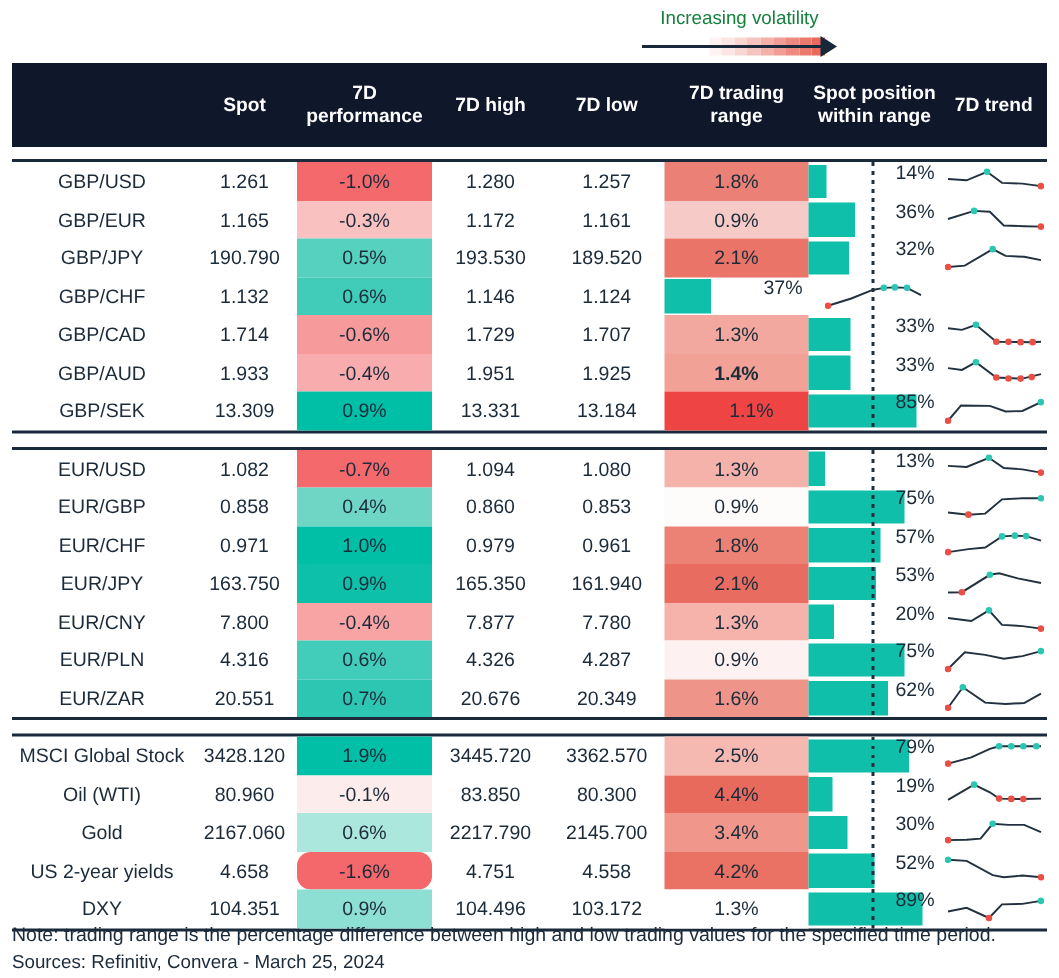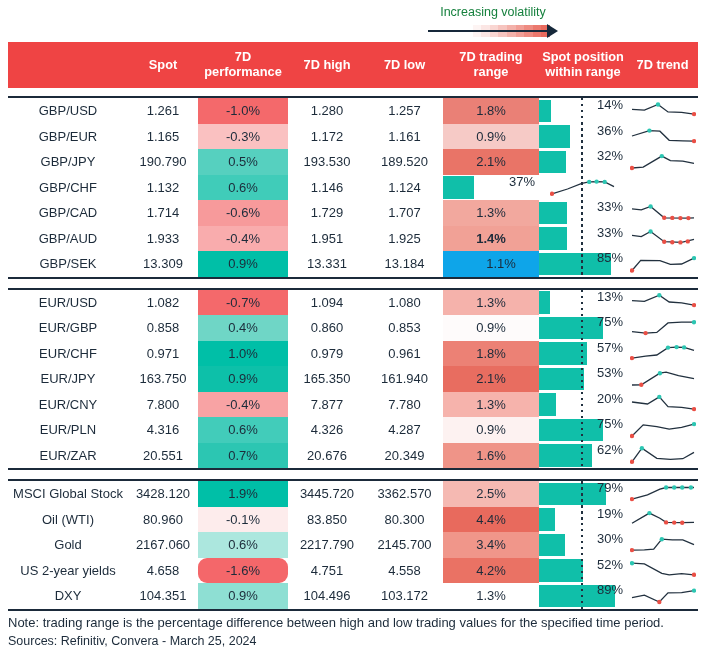--- a/index.html
+++ b/index.html
@@ -12,21 +12,21 @@
   .legend-scalewrap{position:relative;height:15px;margin-top:5px;}
   .legend-scale{position:absolute;right:10px;top:1px;width:86px;height:12px;display:flex;}
   .legend-scale div{flex:1;}
   .legend-line{position:absolute;left:2px;right:12px;top:6px;height:2px;background:#16283a;}
   .legend-arrow{position:absolute;right:2px;top:0;width:0;height:0;
                 border-left:11px solid #16283a;border-top:7px solid transparent;border-bottom:7px solid transparent;}
 
   
   .table{position:absolute;left:8px;top:42px;width:690px;}
   .grid{display:grid;grid-template-columns:120px 70px 90px 78px 77px 96px 88px 71px;}
-  .thead{height:46px;background:#ef4444;color:#ffffff;font-weight:bold;font-size:12.8px;
+  .thead{height:56px;background:#0f172a;color:#ffffff;font-weight:bold;font-size:12.8px;
          align-items:center;margin-bottom:8px;}
   .thead .hcell{text-align:center;line-height:1.15;padding:0 3px;}
   .section{position:relative;border-top:2px solid #1b2a3a;border-bottom:2px solid #1b2a3a;margin-bottom:9px;}
   .row{height:25.5px;align-items:stretch;font-size:13px;}
   .cell{display:flex;align-items:center;justify-content:center;white-space:nowrap;}
   .poscell{position:relative;}
   .posbar{position:absolute;left:0;top:1.5px;bottom:1.5px;z-index:1;}
   .poslabel{position:absolute;right:4px;top:0;bottom:12px;display:flex;align-items:center;z-index:2;}
   .dotline{position:absolute;top:0;bottom:0;left:573px;width:1.5px;z-index:3;
            background-image:repeating-linear-gradient(to bottom,#20303f 0 2.5px,transparent 2.5px 6px);}
@@ -193,21 +193,21 @@
               <circle cx="57.8" cy="14.4" r="2.2" fill="#ea4f45"></circle>
             </svg>
           </div>
         </div>
         <div class="grid row">
           <div class="cell ">GBP/SEK</div>
           <div class="cell ">13.309</div>
           <div class="cell " style="background: rgb(0, 191, 167);">0.9%</div>
           <div class="cell ">13.331</div>
           <div class="cell ">13.184</div>
-          <div class="cell " style="background: #0ea5e9; padding-left: 20px;">1.1%</div>
+          <div class="cell " style="background: #ef4444; padding-left: 20px;">1.1%</div>
           <div class="cell poscell">
             <div class="posbar" style="width: 72.25px; background: rgb(16, 191, 169);"></div>
             <div class="poslabel">85%</div>
           </div>
           <div class="cell trendcell">
             <svg width="66" height="22">
               <polyline points="2.0,17.5 10.7,7.3 29.9,7.6 40.4,11.3 51.6,11.0 64.0,5.1" fill="none" stroke="#22313f" stroke-width="1.3"></polyline>
               <circle cx="2.0" cy="17.5" r="2.2" fill="#ea4f45"></circle>
               <circle cx="64.0" cy="5.1" r="2.2" fill="#2cc6b2"></circle>
             </svg>

